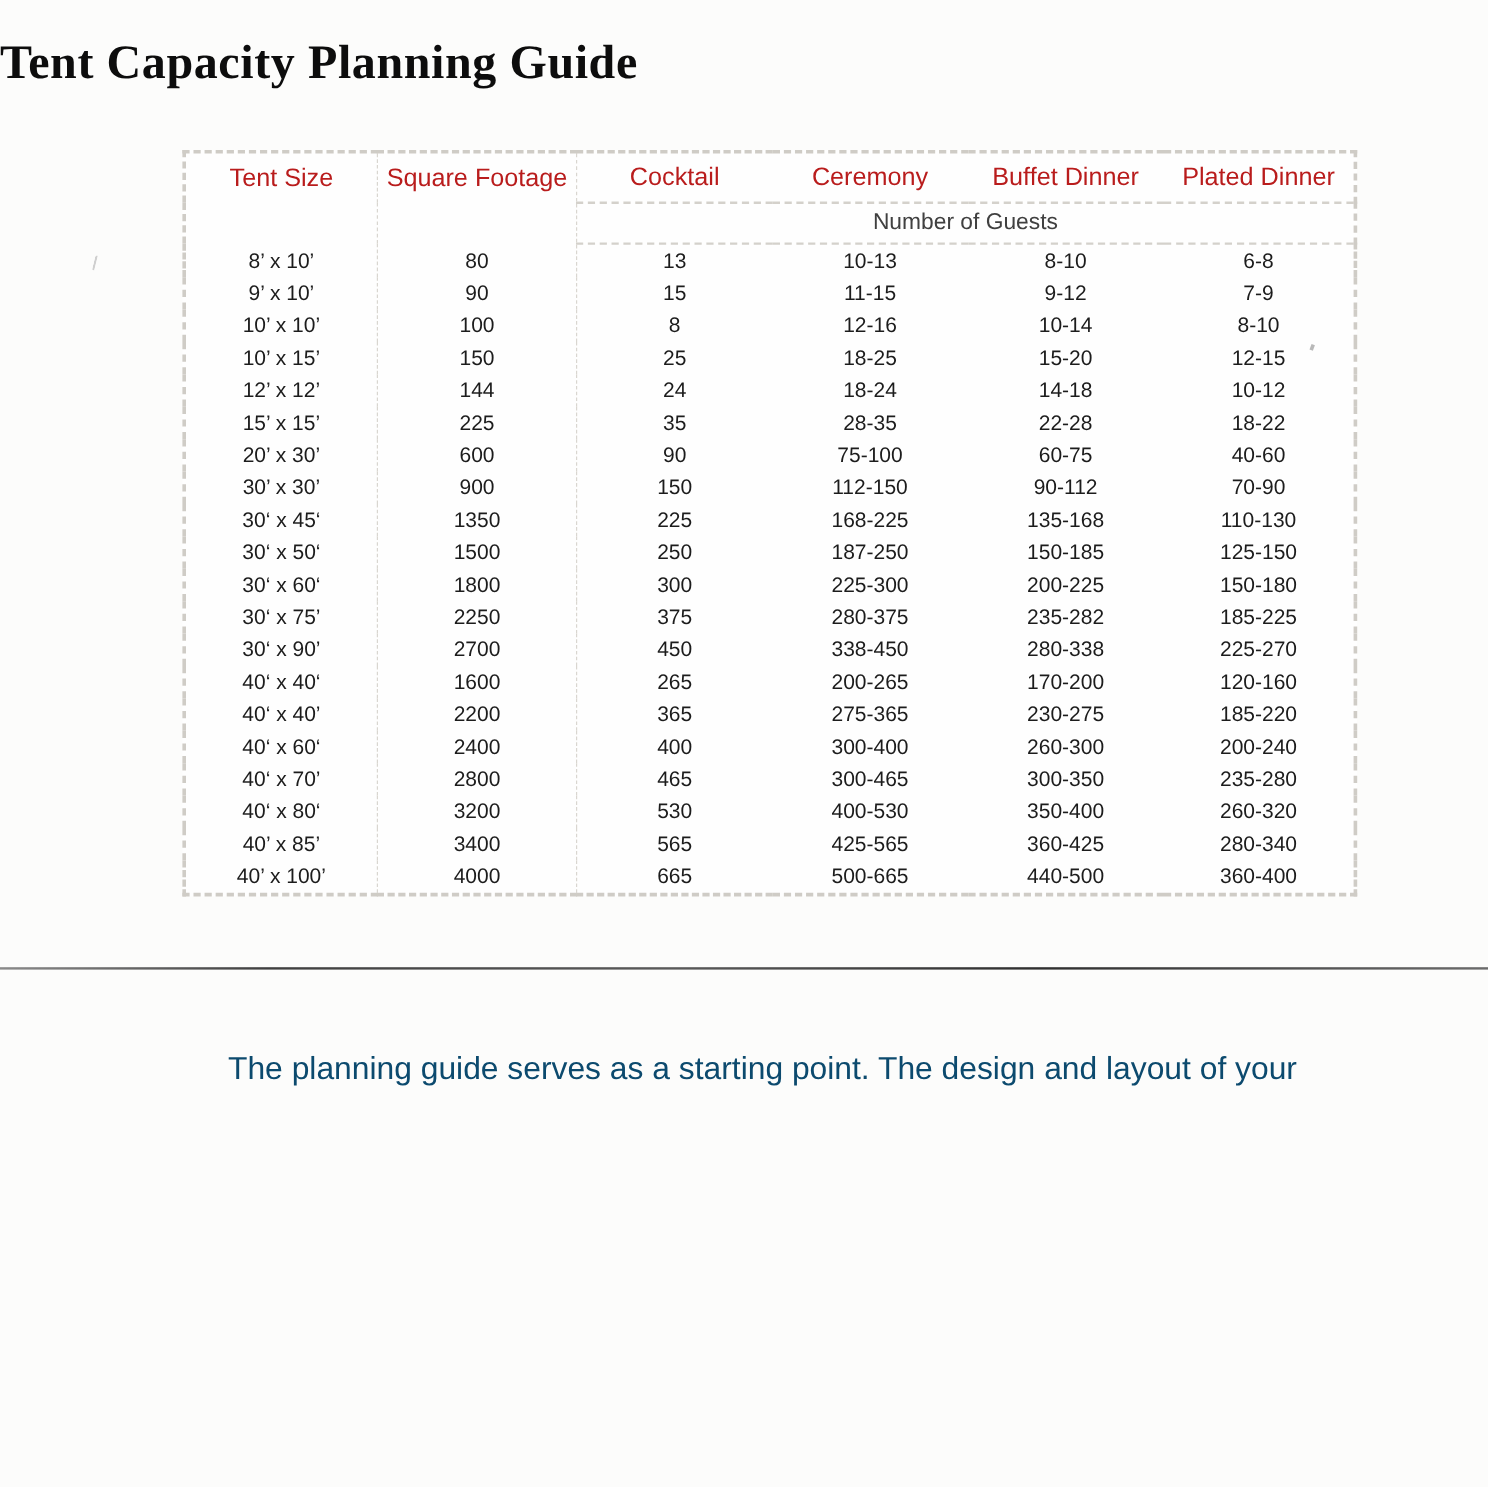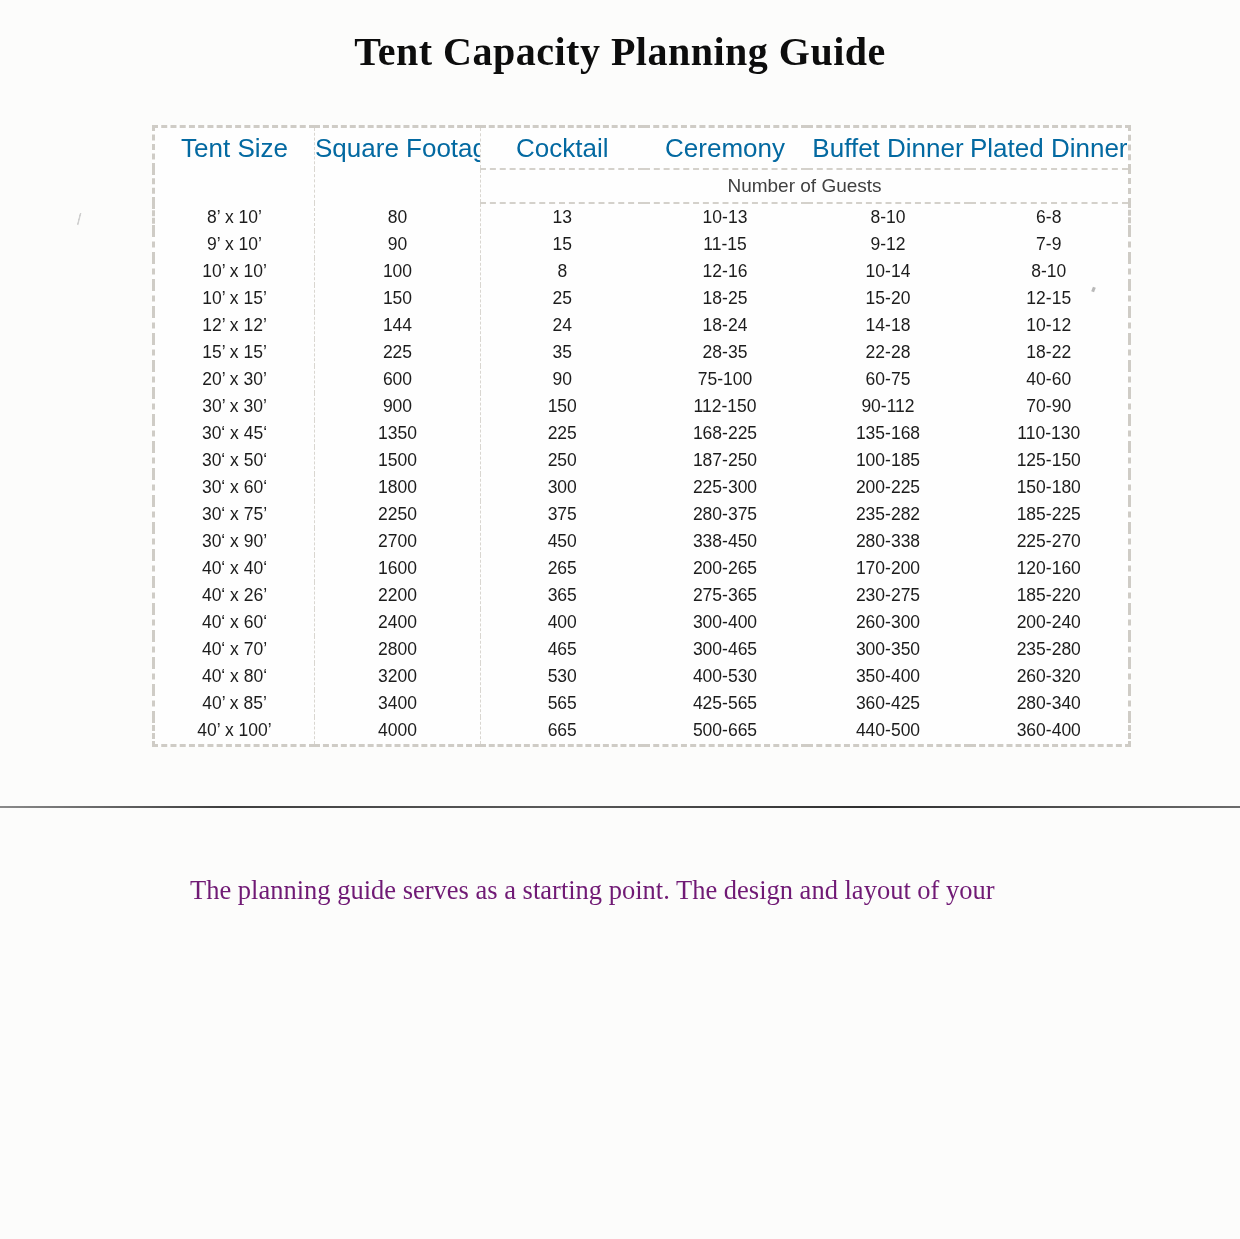--- a/index.html
+++ b/index.html
@@ -3,37 +3,37 @@
 <meta charset="utf-8">
 <style>
   html, body { margin:0; padding:0; }
   body {
     width:1240px; height:1239px; position:relative;
     background:#fcfcfb; overflow:hidden;
     font-family:"Liberation Sans", sans-serif;
   }
   .page-title {
     position:absolute; top:28px; left:0; width:1240px;
-    text-align:center;
+    text-align:left;
     font-family:"Liberation Serif", serif;
     font-weight:700; font-size:40px; letter-spacing:0.5px;
     color:#0d0d0d;
   }
   table.capacity-table {
     position:absolute; left:152px; top:125px; width:976px;
     border-collapse:collapse; table-layout:fixed;
     background:#fefefe;
     border:3px dashed #cfccc6;
   }
   .capacity-table th, .capacity-table td {
     font-weight:400; text-align:center; padding:0;
     color:#1b1b1b; white-space:nowrap; overflow:hidden;
   }
   .capacity-table thead tr.hdr-row th {
-    height:40px; font-size:26px; color:#0369a1;
+    height:40px; font-size:21px; color:#b91c1c;
     vertical-align:middle;
   }
   .capacity-table tr.nog-row th { height:32px; font-size:19px; color:#404040; }
   .capacity-table .nog-banner {
     border-top:2px dashed #d4d1cb;
     border-bottom:2px dashed #d4d1cb;
   }
   .capacity-table tbody td { height:27px; font-size:17.5px; color:#1c1c1c; }
   
   .capacity-table .hdr-row th:nth-child(2),
@@ -41,22 +41,22 @@
   .capacity-table .sep-a { border-left:1px dashed #d9d6d0; }
   .capacity-table .hdr-row th:nth-child(3),
   .capacity-table tbody td:nth-child(3),
   .capacity-table .nog-banner { border-left:1px dashed #d9d6d0; }
   .divider-line {
     position:absolute; left:0; top:806px; width:1240px; height:2px;
     background:linear-gradient(90deg,#8a8a8a,#3f3f3f 18%,#5a5a5a 45%,#2f2f2f 70%,#6b6b6b 100%);
   }
   .note-paragraph {
     position:absolute; left:190px; top:872px; width:920px;
-    font-family:Liberation Serif, serif;
-    font-size:26.5px; line-height:37px; color:#701a75;
+    font-family:Liberation Sans, sans-serif;
+    font-size:26.5px; line-height:37px; color:#0c4a6e;
   }
   .scan-artifact-1 {
     position:absolute; left:78px; top:213px; width:4px; height:13px;
     border-left:2px solid #9a9a9a; transform:rotate(14deg); opacity:.45;
     border-radius:2px;
   }
   .scan-artifact-2 {
     position:absolute; left:1092px; top:287px; width:3px; height:5px;
     background:#8a8a8a; opacity:.6; transform:rotate(20deg);
   }
@@ -161,21 +161,21 @@
         <td>225</td>
         <td>168-225</td>
         <td>135-168</td>
         <td>110-130</td>
       </tr>
       <tr>
         <td>30‘ x 50‘</td>
         <td>1500</td>
         <td>250</td>
         <td>187-250</td>
-        <td>100-185</td>
+        <td>150-185</td>
         <td>125-150</td>
       </tr>
       <tr>
         <td>30‘ x 60‘</td>
         <td>1800</td>
         <td>300</td>
         <td>225-300</td>
         <td>200-225</td>
         <td>150-180</td>
       </tr>
@@ -197,21 +197,21 @@
       </tr>
       <tr>
         <td>40‘ x 40‘</td>
         <td>1600</td>
         <td>265</td>
         <td>200-265</td>
         <td>170-200</td>
         <td>120-160</td>
       </tr>
       <tr>
-        <td>40‘ x 26’</td>
+        <td>40‘ x 40’</td>
         <td>2200</td>
         <td>365</td>
         <td>275-365</td>
         <td>230-275</td>
         <td>185-220</td>
       </tr>
       <tr>
         <td>40‘ x 60‘</td>
         <td>2400</td>
         <td>400</td>

